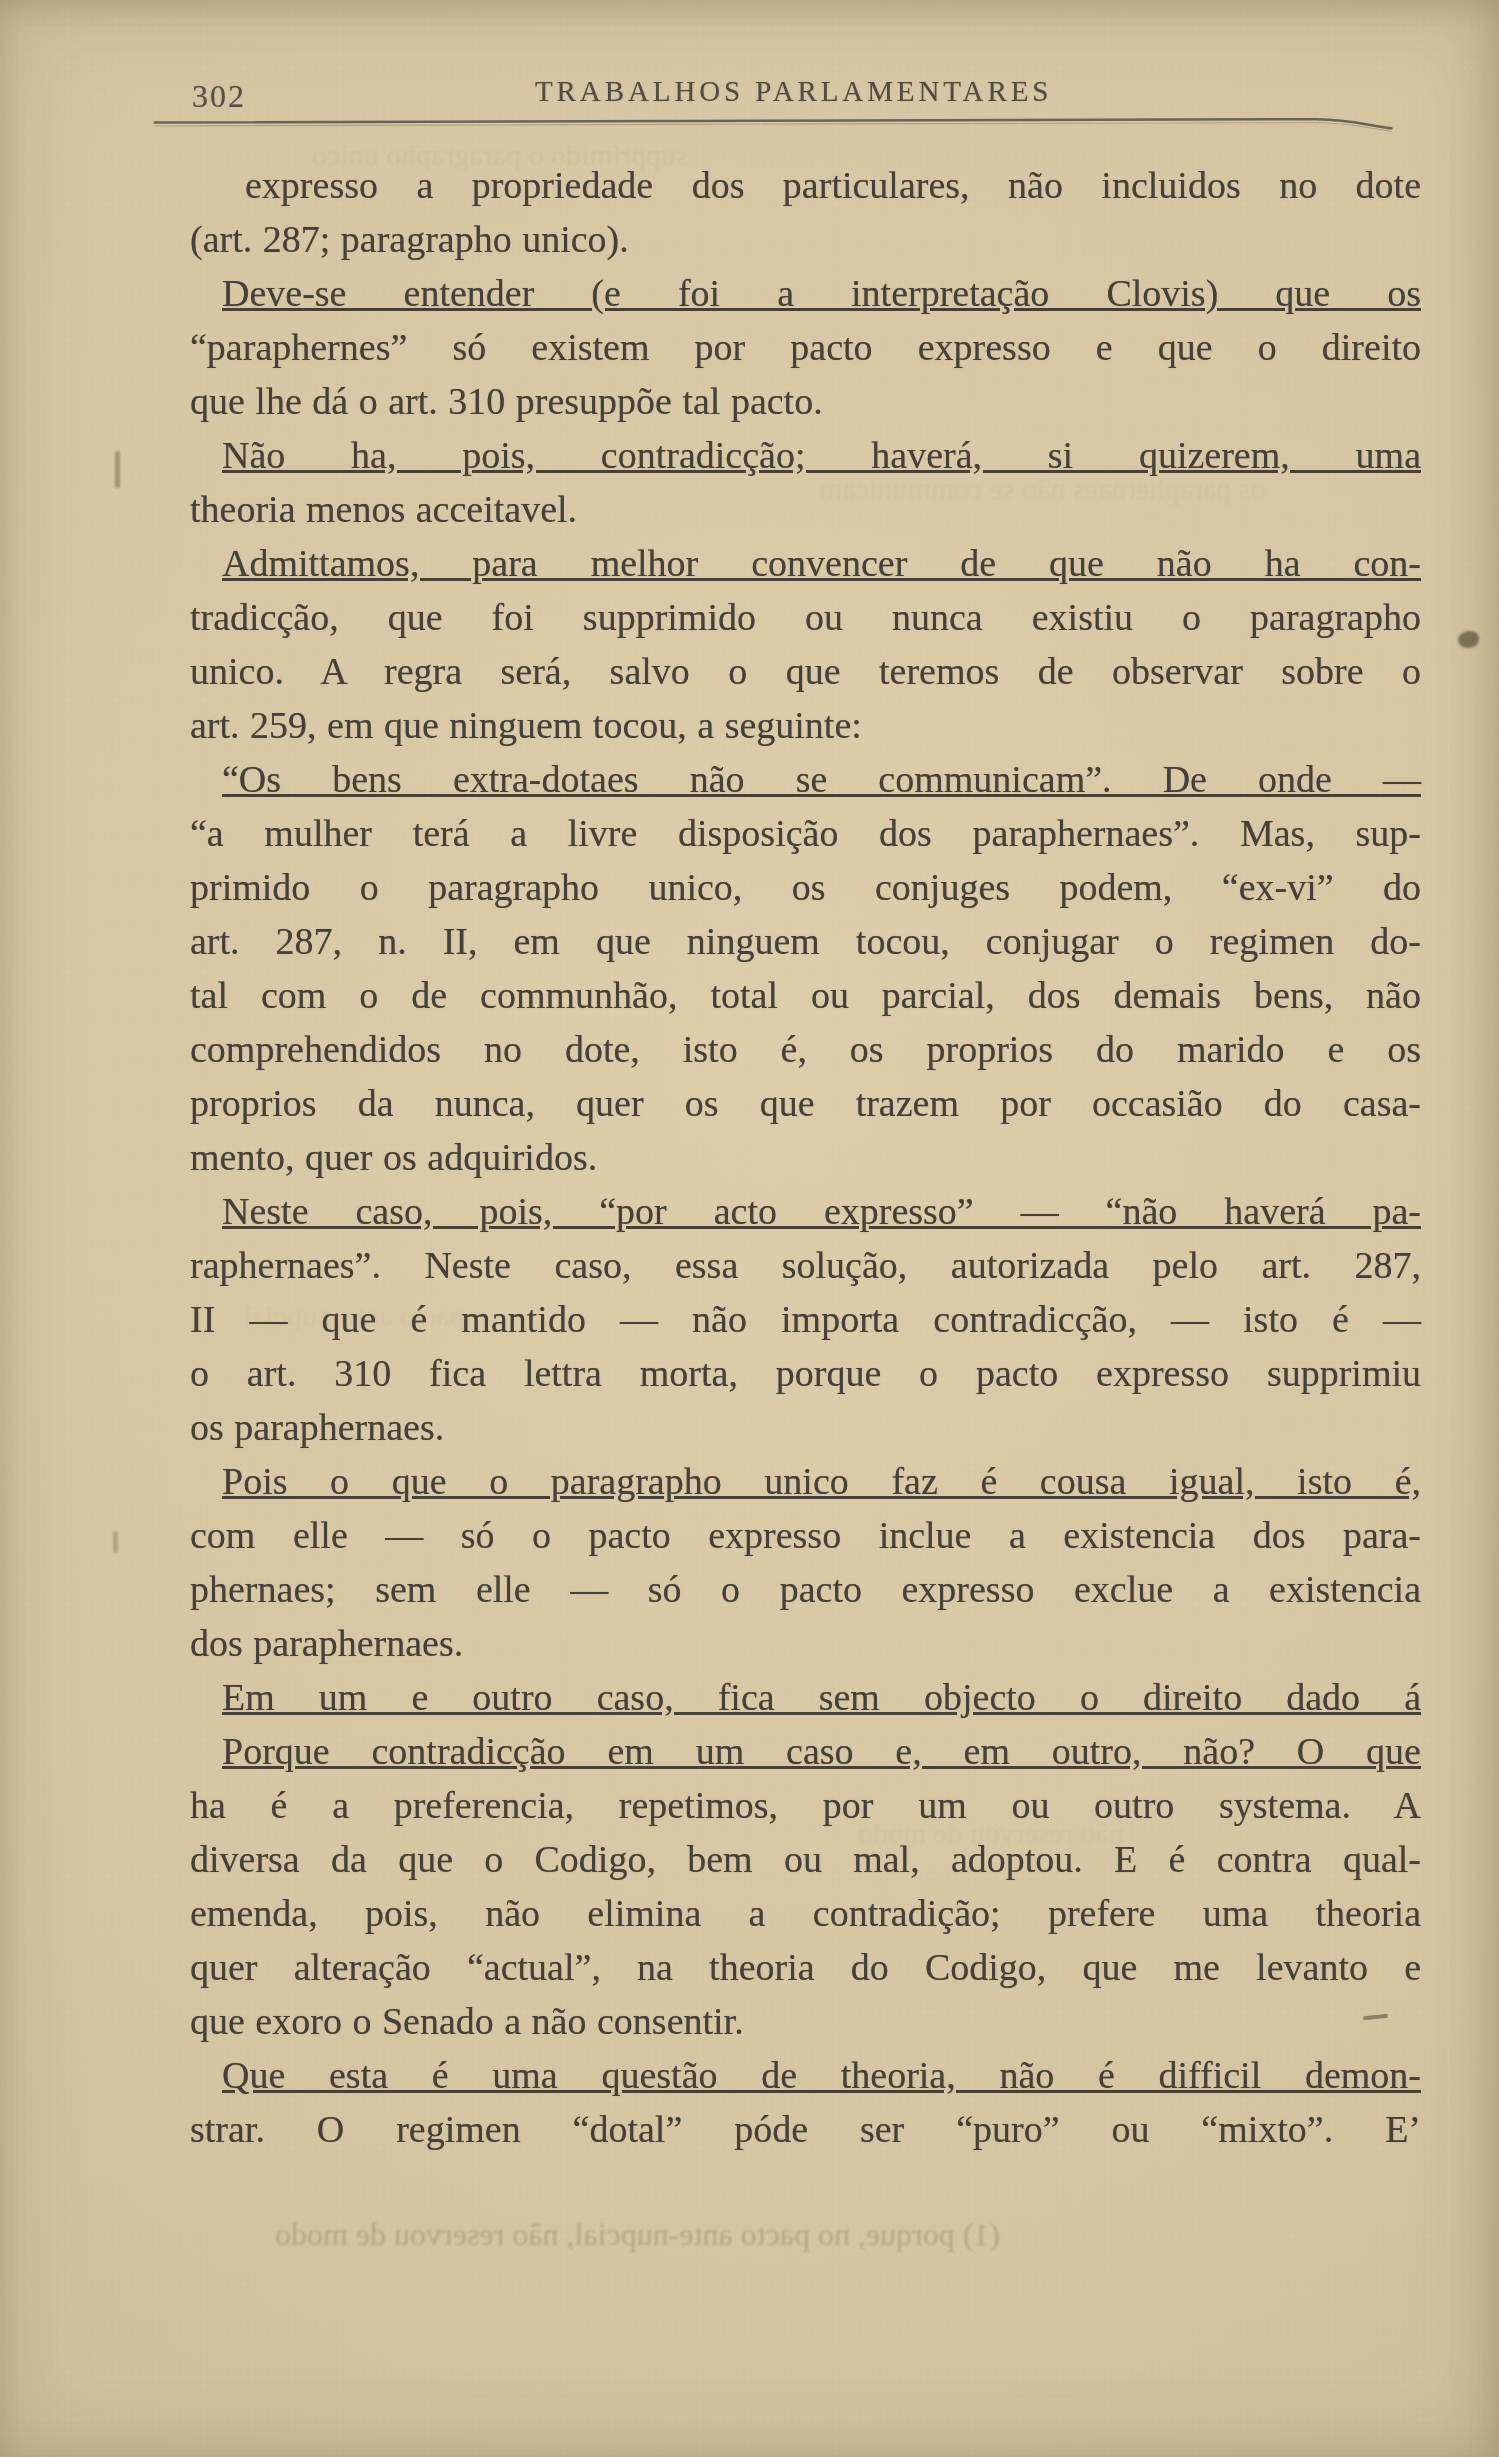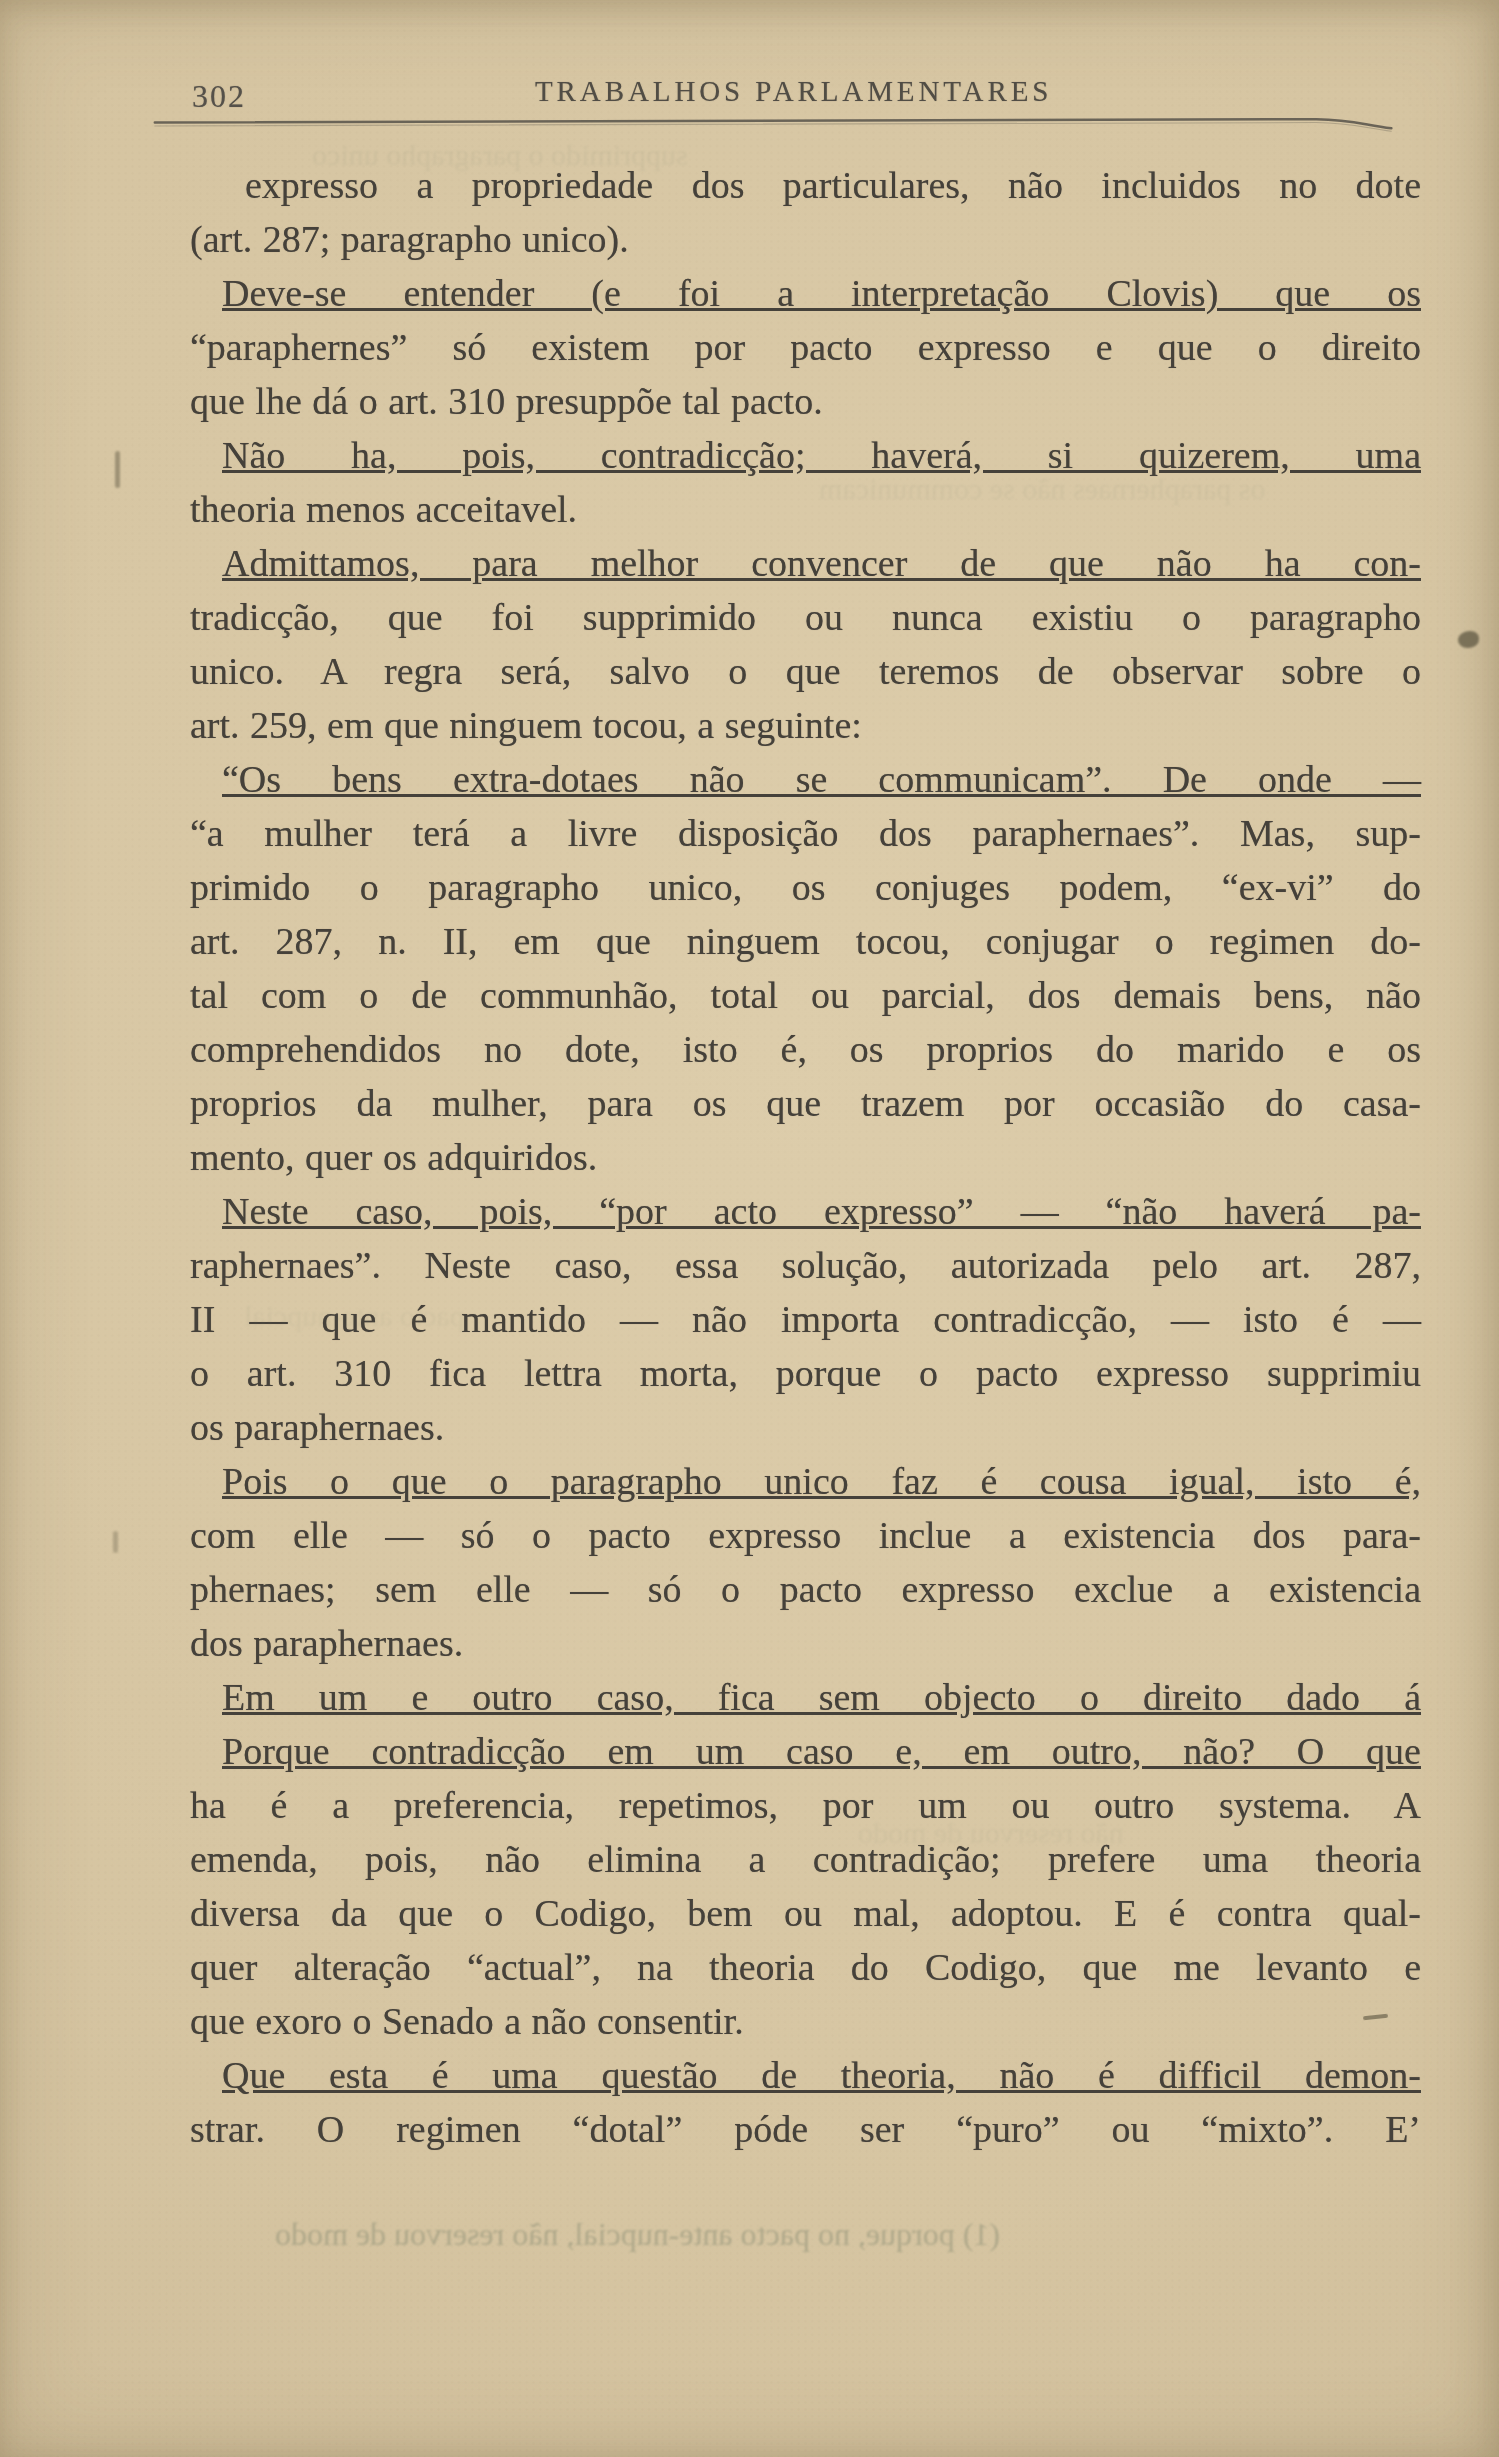--- a/index.html
+++ b/index.html
@@ -76,36 +76,36 @@
       <div class="bline ind">Admittamos, para melhor convencer de que não ha con-</div>
       <div class="bline">tradicção, que foi supprimido ou nunca existiu o paragrapho</div>
       <div class="bline">unico. A regra será, salvo o que teremos de observar sobre o</div>
       <div class="bline last">art. 259, em que ninguem tocou, a seguinte:</div>
       <div class="bline ind">“Os bens extra-dotaes não se communicam”. De onde —</div>
       <div class="bline">“a mulher terá a livre disposição dos paraphernaes”. Mas, sup-</div>
       <div class="bline">primido o paragrapho unico, os conjuges podem, “ex-vi” do</div>
       <div class="bline">art. 287, n. II, em que ninguem tocou, conjugar o regimen do-</div>
       <div class="bline">tal com o de communhão, total ou parcial, dos demais bens, não</div>
       <div class="bline">comprehendidos no dote, isto é, os proprios do marido e os</div>
-      <div class="bline">proprios da mulher, para os que trazem por occasião do casa-</div>
+      <div class="bline">proprios da nunca, quer os que trazem por occasião do casa-</div>
       <div class="bline last">mento, quer os adquiridos.</div>
       <div class="bline ind">Neste caso, pois, “por acto expresso” — “não haverá pa-</div>
       <div class="bline">raphernaes”. Neste caso, essa solução, autorizada pelo art. 287,</div>
       <div class="bline">II — que é mantido — não importa contradicção, — isto é —</div>
       <div class="bline">o art. 310 fica lettra morta, porque o pacto expresso supprimiu</div>
       <div class="bline last">os paraphernaes.</div>
       <div class="bline ind">Pois o que o paragrapho unico faz é cousa igual, isto é,</div>
       <div class="bline">com elle — só o pacto expresso inclue a existencia dos para-</div>
       <div class="bline">phernaes; sem elle — só o pacto expresso exclue a existencia</div>
       <div class="bline last">dos paraphernaes.</div>
       <div class="bline ind">Em um e outro caso, fica sem objecto o direito dado á</div>
       <div class="bline ind">Porque contradicção em um caso e, em outro, não? O que</div>
       <div class="bline">ha é a preferencia, repetimos, por um ou outro systema. A</div>
+      <div class="bline">diversa da que o Codigo, bem ou mal, adoptou. E é contra qual-</div>
       <div class="bline">emenda, pois, não elimina a contradição; prefere uma theoria</div>
-      <div class="bline">diversa da que o Codigo, bem ou mal, adoptou. E é contra qual-</div>
       <div class="bline">quer alteração “actual”, na theoria do Codigo, que me levanto e</div>
       <div class="bline last">que exoro o Senado a não consentir.</div>
       <div class="bline ind">Que esta é uma questão de theoria, não é difficil demon-</div>
       <div class="bline">strar. O regimen “dotal” póde ser “puro” ou “mixto”. E’</div>
     </div>
 
   <div id="ghost-layer">
       <div class="ghost" style="left: 312px; top: 138px; font-size: 30px; opacity: 0.1;">supprimido o paragrapho unico</div>
       <div class="ghost" style="left: 819px; top: 472px; font-size: 30px; opacity: 0.09;">os paraphernaes não se communicam</div>
       <div class="ghost" style="left: 244px; top: 1299px; font-size: 30px; opacity: 0.08;">pacto ante-nupcial</div>

